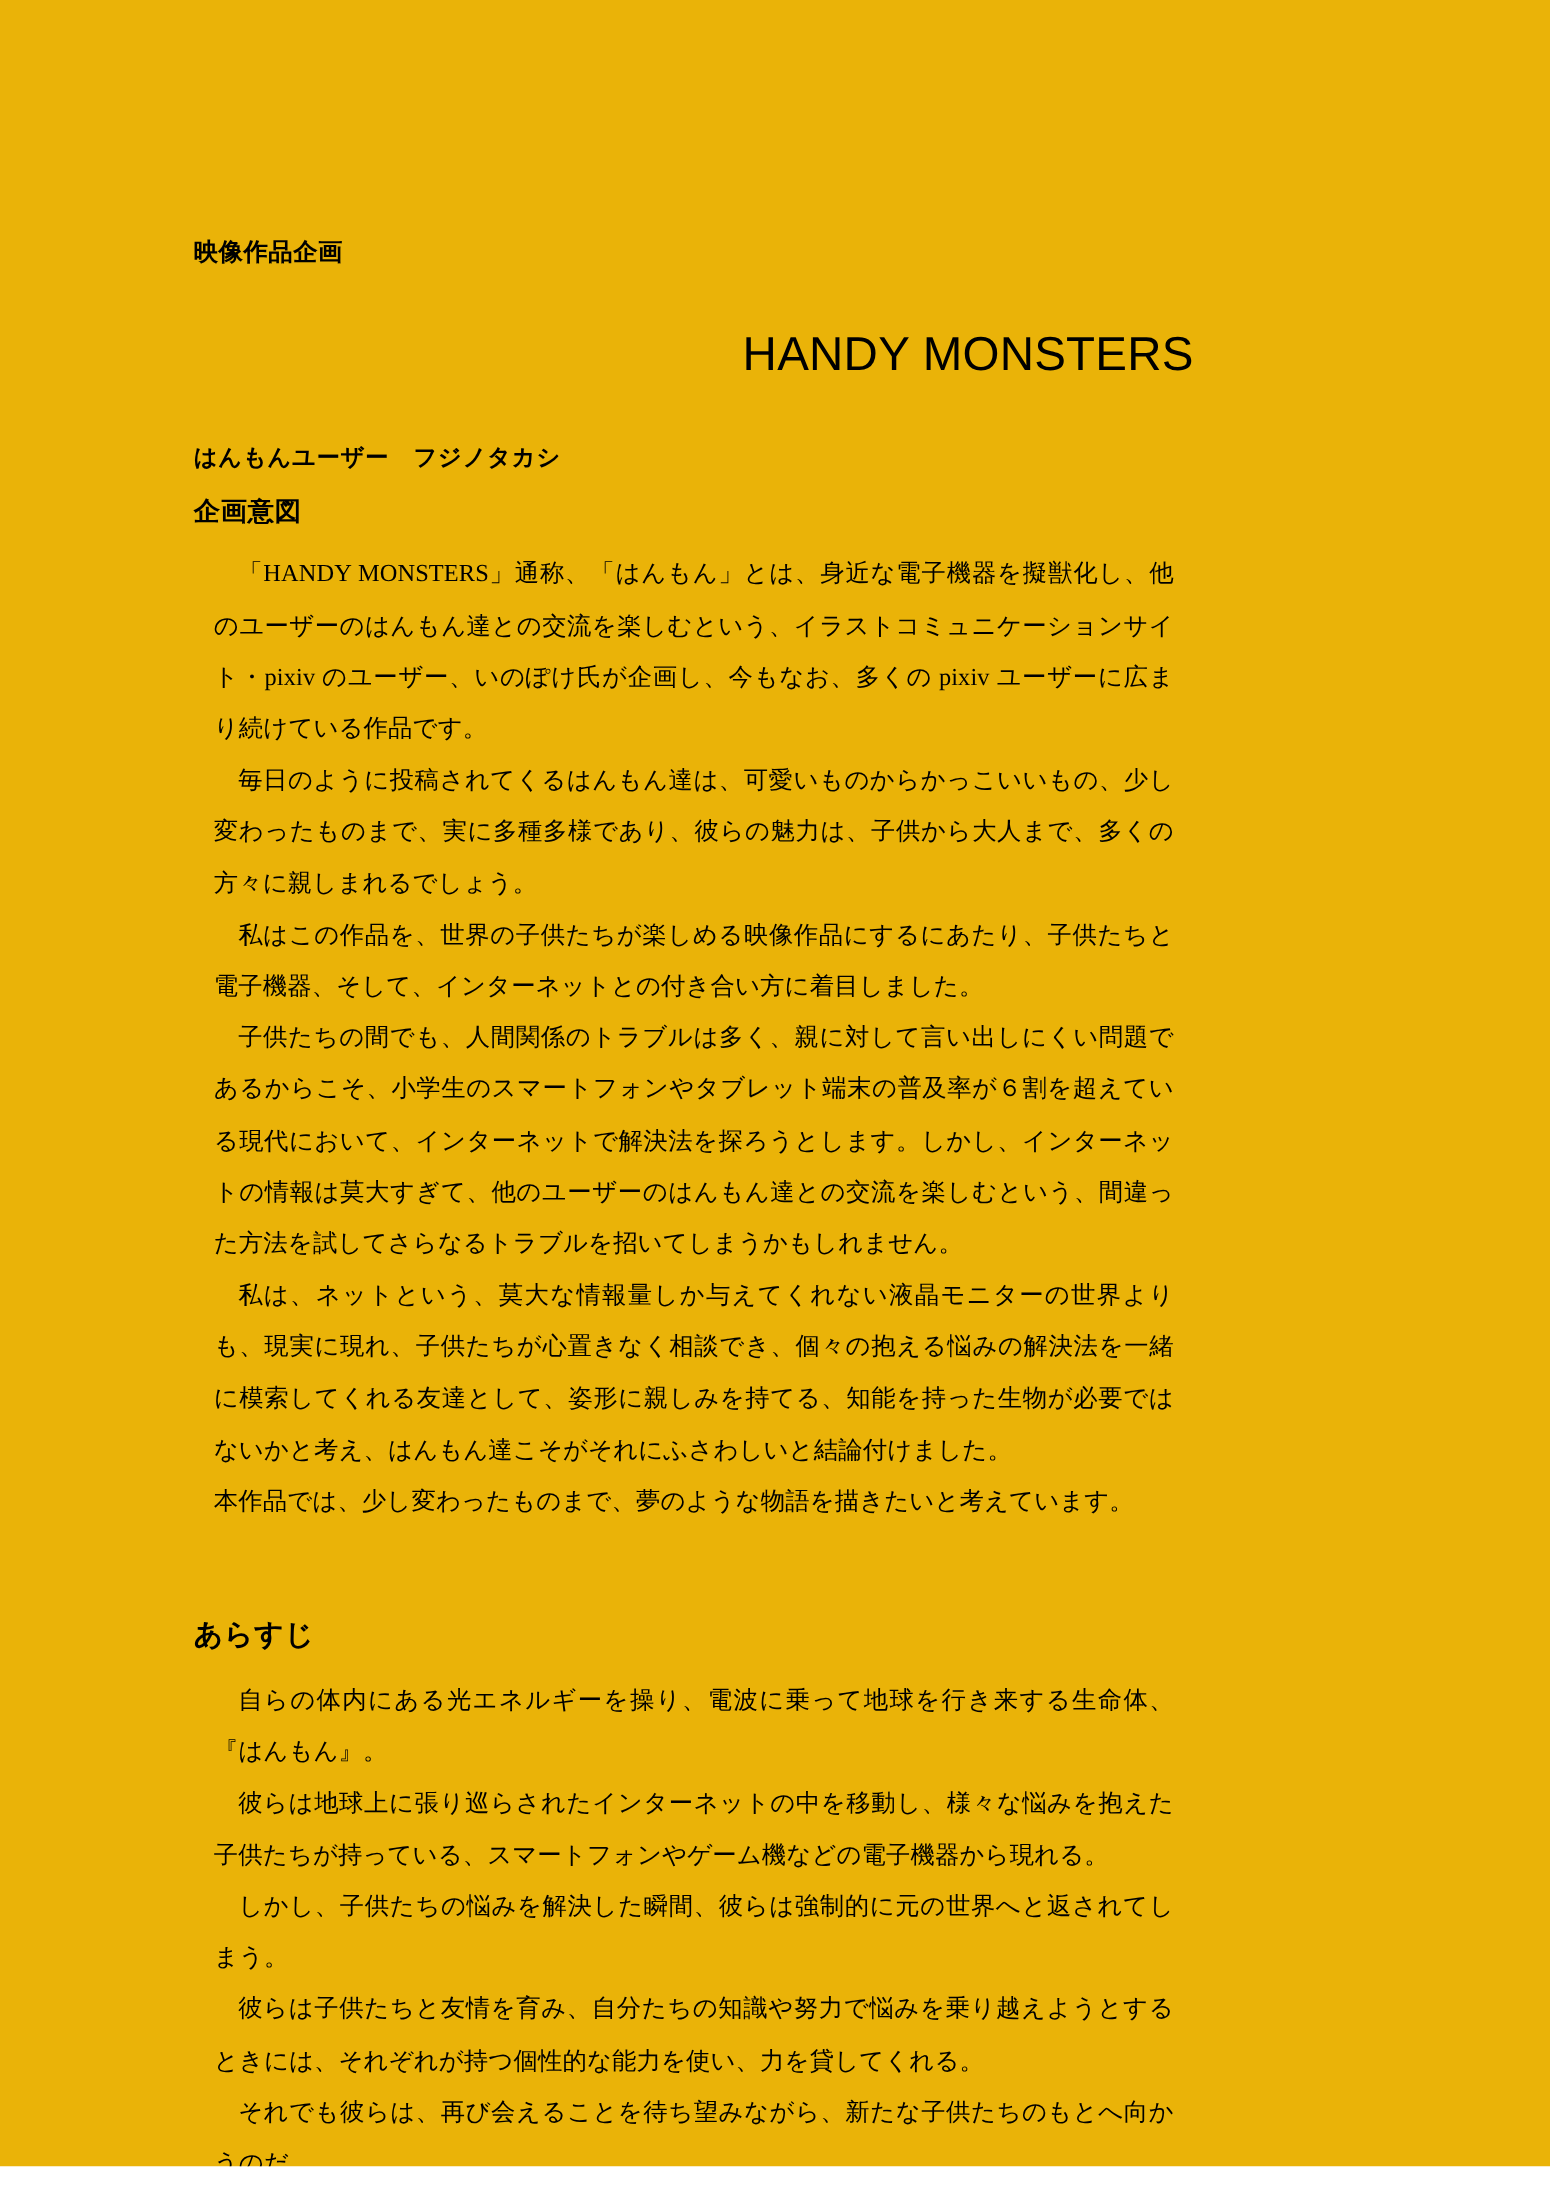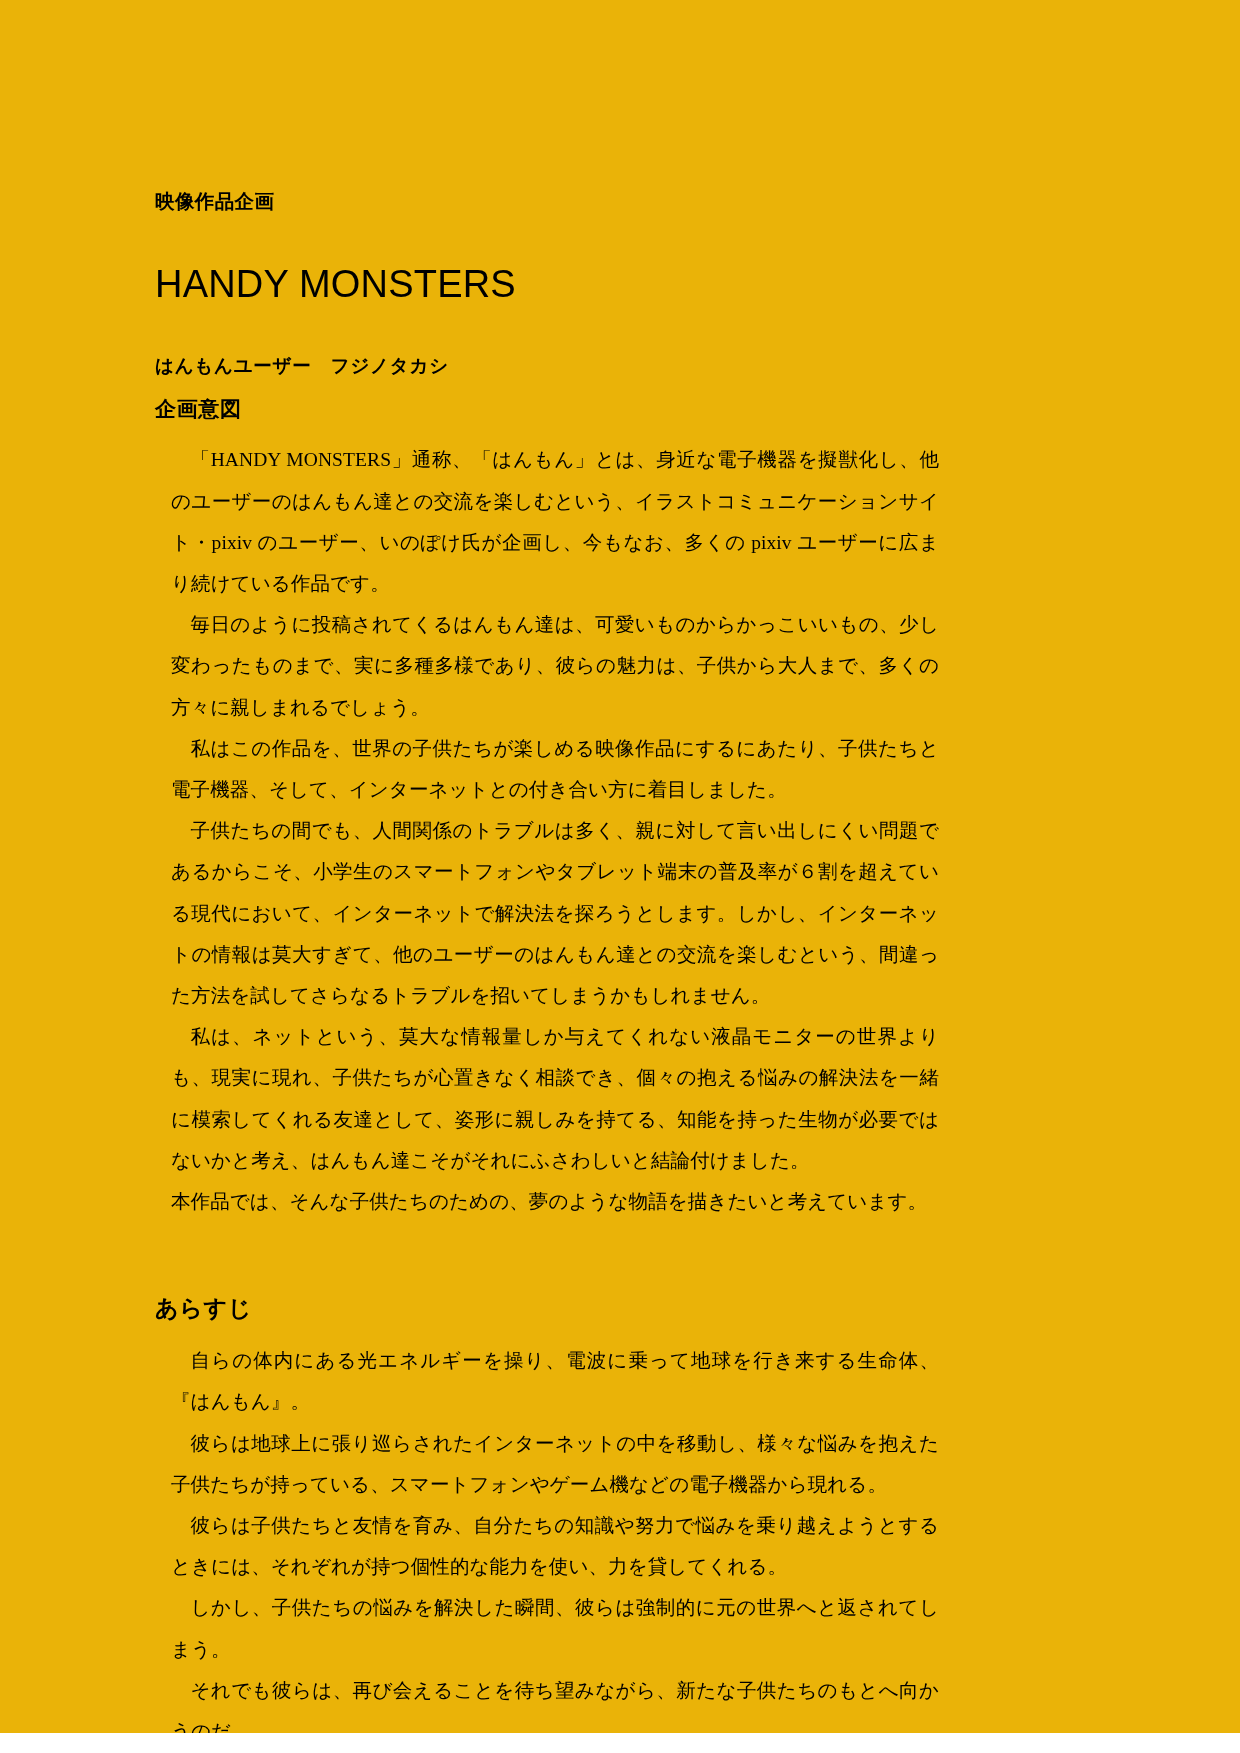--- a/index.html
+++ b/index.html
@@ -44,21 +44,21 @@
     line-height: 1.2;
     white-space: nowrap;
   }
 
   
   .doc-title {
     font-family: "Liberation Sans", "DejaVu Sans", sans-serif;
     font-weight: 400;
     font-size: 38px;
     letter-spacing: 0.005em;
-    text-align: left;
+    text-align: right;
     margin-top: 50px;
     line-height: 1.15;
     white-space: nowrap;
   }
 
   
   .doc-byline {
     font-family: "DejaVu Sans", "Liberation Sans", sans-serif;
     font-weight: 700;
     font-size: 18.5px;
@@ -117,30 +117,30 @@
 
     <section class="section-intent">
       <h2 class="section-heading intent">企画意図</h2>
 
       <div class="body-block">
         <p class="para first-of-section">「HANDY MONSTERS」通称、「はんもん」とは、身近な電子機器を擬獣化し、他のユーザーのはんもん達との交流を楽しむという、イラストコミュニケーションサイト・pixiv のユーザー、いのぽけ氏が企画し、今もなお、多くの pixiv ユーザーに広まり続けている作品です。</p>
         <p class="para">毎日のように投稿されてくるはんもん達は、可愛いものからかっこいいもの、少し変わったものまで、実に多種多様であり、彼らの魅力は、子供から大人まで、多くの方々に親しまれるでしょう。</p>
         <p class="para">私はこの作品を、世界の子供たちが楽しめる映像作品にするにあたり、子供たちと電子機器、そして、インターネットとの付き合い方に着目しました。</p>
         <p class="para">子供たちの間でも、人間関係のトラブルは多く、親に対して言い出しにくい問題であるからこそ、小学生のスマートフォンやタブレット端末の普及率が６割を超えている現代において、インターネットで解決法を探ろうとします。しかし、インターネットの情報は莫大すぎて、他のユーザーのはんもん達との交流を楽しむという、間違った方法を試してさらなるトラブルを招いてしまうかもしれません。</p>
         <p class="para">私は、ネットという、莫大な情報量しか与えてくれない液晶モニターの世界よりも、現実に現れ、子供たちが心置きなく相談でき、個々の抱える悩みの解決法を一緒に模索してくれる友達として、姿形に親しみを持てる、知能を持った生物が必要ではないかと考え、はんもん達こそがそれにふさわしいと結論付けました。</p>
-        <p class="para no-indent">本作品では、そんな子供たちのための、夢のような物語を描きたいと考えています。</p>
+        <p class="para no-indent">本作品では、少し変わったものまで、夢のような物語を描きたいと考えています。</p>
       </div>
     </section>
 
     <section class="section-synopsis">
       <h2 class="section-heading synopsis">あらすじ</h2>
 
       <div class="body-block">
         <p class="para first-of-section">自らの体内にある光エネルギーを操り、電波に乗って地球を行き来する生命体、『はんもん』。</p>
         <p class="para">彼らは地球上に張り巡らされたインターネットの中を移動し、様々な悩みを抱えた子供たちが持っている、スマートフォンやゲーム機などの電子機器から現れる。</p>
+        <p class="para">しかし、子供たちの悩みを解決した瞬間、彼らは強制的に元の世界へと返されてしまう。</p>
         <p class="para">彼らは子供たちと友情を育み、自分たちの知識や努力で悩みを乗り越えようとするときには、それぞれが持つ個性的な能力を使い、力を貸してくれる。</p>
-        <p class="para">しかし、子供たちの悩みを解決した瞬間、彼らは強制的に元の世界へと返されてしまう。</p>
         <p class="para">それでも彼らは、再び会えることを待ち望みながら、新たな子供たちのもとへ向かうのだ。</p>
       </div>
     </section>
 
   </div>
 </div>
 
 </body></html>

